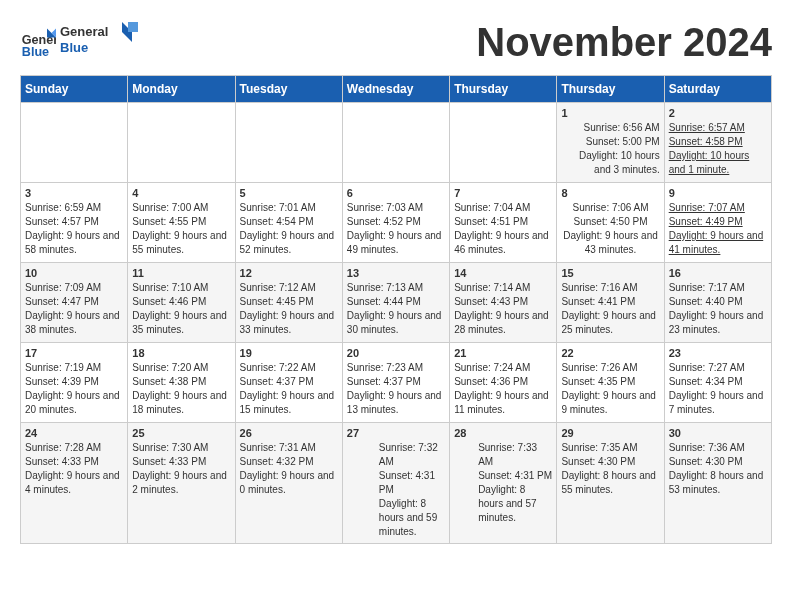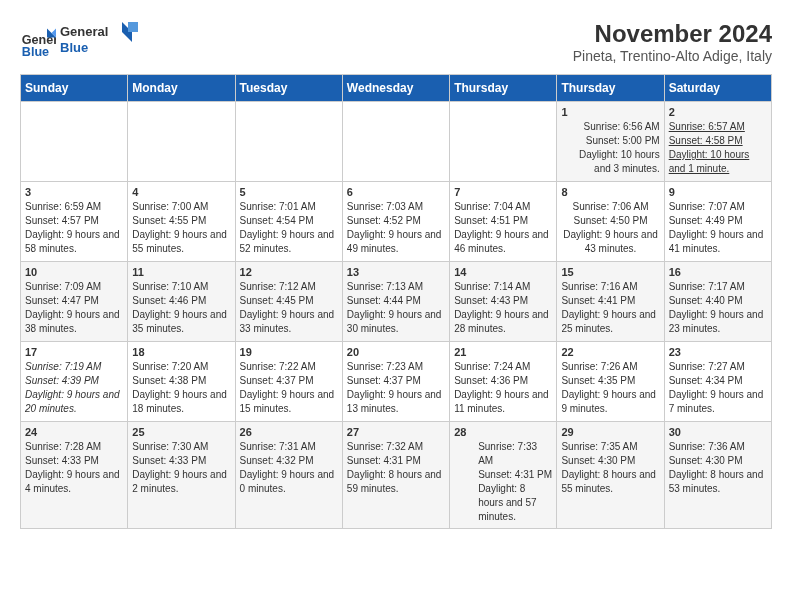--- a/index.html
+++ b/index.html
@@ -20,21 +20,21 @@
       display: flex;
       align-items: center;
       gap: 4px;
     }
     .logo-icon {
       width: 36px;
       height: 36px;
     }
     .title-block { text-align: right; }
     .month-title {
-      font-size: 24px;
+      font-size: 40px;
       font-weight: bold;
       color: #333;
     }
     .subtitle {
       font-size: 14px;
       color: #555;
     }
     table {
       width: 100%;
       border-collapse: collapse;
@@ -92,21 +92,20 @@
       <svg width="80" height="40" viewBox="0 0 80 40">
         <text x="0" y="16" font-family="Arial" font-size="13" font-weight="bold" fill="#333">General</text>
         <polygon points="62,2 72,12 72,22 62,12" fill="#1a5fb0"></polygon>
         <polygon points="68,2 78,2 78,12 68,12" fill="#5599dd"></polygon>
         <text x="0" y="32" font-family="Arial" font-size="13" font-weight="bold" fill="#1a5fb0">Blue</text>
       </svg>
     </div>
   </div>
   <div class="title-block">
     <div class="month-title">November 2024</div>
-    <div class="subtitle">Pineta, Trentino-Alto Adige, Italy</div>
   </div>
 </div>
 
 <table>
   <thead>
     <tr id="header-row">
     <th>Sunday</th>
         <th>Monday</th>
         <th>Tuesday</th>
         <th>Wednesday</th>
@@ -167,21 +166,21 @@
 Daylight: 9 hours and 46 minutes.</div>
         </td>
         <td>
           <span class="day-number">8</span>
           <div class="day-info" style="white-space: pre-line; text-align: center;">Sunrise: 7:06 AM
 Sunset: 4:50 PM
 Daylight: 9 hours and 43 minutes.</div>
         </td>
         <td>
           <span class="day-number">9</span>
-          <div class="day-info" style="white-space: pre-line;">Sunrise: 7:07 AM
+          <div class="day-info" style="white-space: pre-line; text-decoration: underline;">Sunrise: 7:07 AM
 Sunset: 4:49 PM
 Daylight: 9 hours and 41 minutes.</div>
         </td>
       </tr>
       <tr>
         <td>
           <span class="day-number">10</span>
           <div class="day-info" style="white-space: pre-line;">Sunrise: 7:09 AM
 Sunset: 4:47 PM
 Daylight: 9 hours and 38 minutes.</div>
@@ -219,21 +218,21 @@
         <td>
           <span class="day-number">16</span>
           <div class="day-info" style="white-space: pre-line;">Sunrise: 7:17 AM
 Sunset: 4:40 PM
 Daylight: 9 hours and 23 minutes.</div>
         </td>
       </tr>
       <tr>
         <td>
           <span class="day-number">17</span>
-          <div class="day-info" style="white-space: pre-line; font-style: italic;">Sunrise: 7:19 AM
+          <div class="day-info" style="white-space: pre-line;">Sunrise: 7:19 AM
 Sunset: 4:39 PM
 Daylight: 9 hours and 20 minutes.</div>
         </td>
         <td>
           <span class="day-number">18</span>
           <div class="day-info" style="white-space: pre-line;">Sunrise: 7:20 AM
 Sunset: 4:38 PM
 Daylight: 9 hours and 18 minutes.</div>
         </td>
         <td>
@@ -281,21 +280,21 @@
 Daylight: 9 hours and 2 minutes.</div>
         </td>
         <td>
           <span class="day-number">26</span>
           <div class="day-info" style="white-space: pre-line;">Sunrise: 7:31 AM
 Sunset: 4:32 PM
 Daylight: 9 hours and 0 minutes.</div>
         </td>
         <td>
           <span class="day-number">27</span>
-          <div class="day-info" style="white-space: pre-line;">Sunrise: 7:32 AM
+          <div class="day-info" style="white-space: pre-line; margin-left: 32px;">Sunrise: 7:32 AM
 Sunset: 4:31 PM
 Daylight: 8 hours and 59 minutes.</div>
         </td>
         <td>
           <span class="day-number">28</span>
           <div class="day-info" style="white-space: pre-line; margin-left: 24px;">Sunrise: 7:33 AM
 Sunset: 4:31 PM
 Daylight: 8 hours and 57 minutes.</div>
         </td>
         <td>

